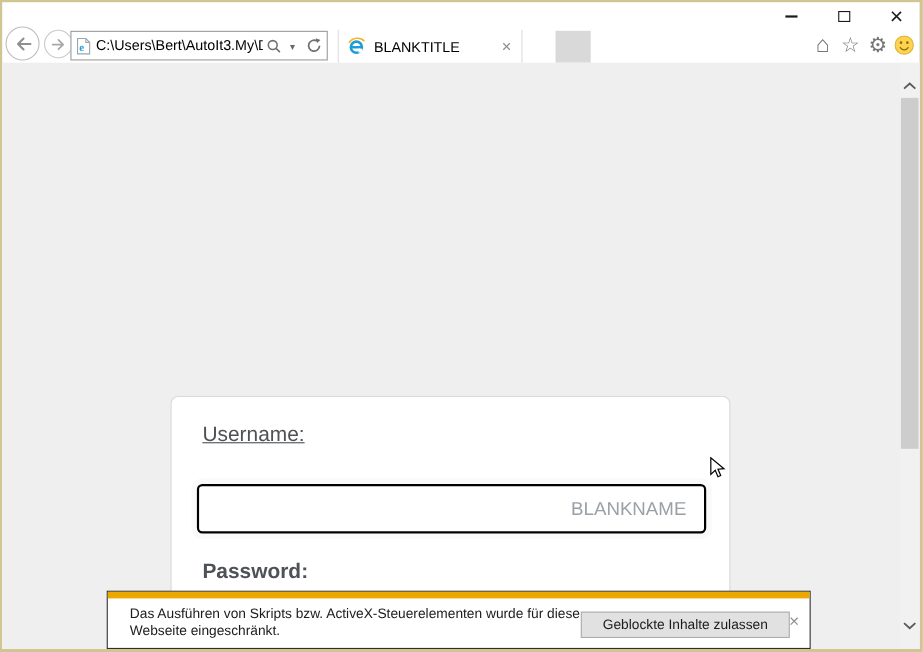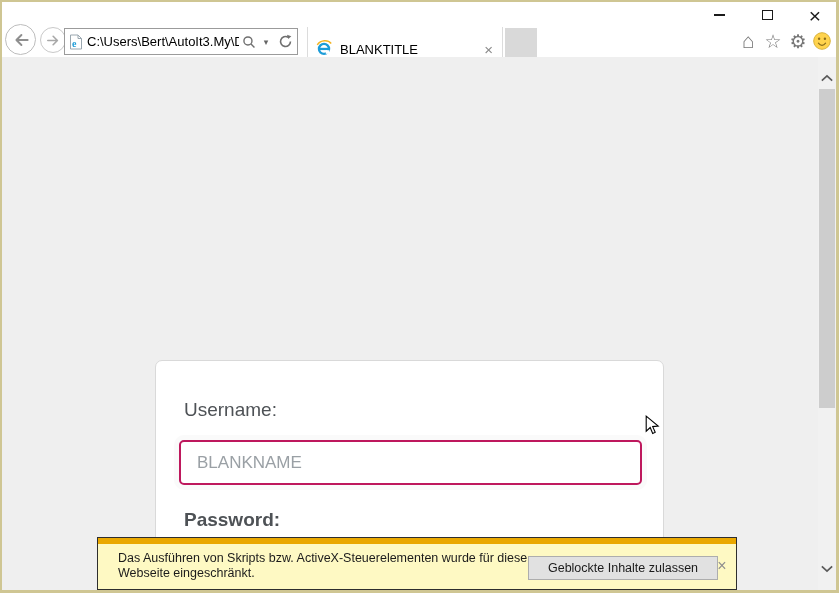--- a/index.html
+++ b/index.html
@@ -24,21 +24,21 @@
   #forward-btn { left:40px; top:27px; width:26px; height:26px; border:1px solid #c9c9c9; }
 
   #address-bar { position:absolute; left:64px; top:28px; width:234px; height:27px; background:#fff; border:1px solid #9b9b9b; display:flex; align-items:center; }
   #address-doc-icon { margin-left:4px; width:14px; height:16px; flex:0 0 auto; }
   #address-input { flex:1 1 auto; border:0; outline:none; font-family:"Liberation Sans",sans-serif; font-size:13px; color:#000; margin-left:4px; width:10px; background:transparent; }
   .addr-icon { flex:0 0 auto; display:flex; align-items:center; justify-content:center; height:25px; }
   #search-icon  { width:20px; }
   #search-caret { width:14px; font-size:9px; color:#666; justify-content:center; display:flex; }
   #refresh-icon { width:24px; }
 
-  #tab { position:absolute; left:307px; top:27px; width:196px; height:30px; background:#fff; border-left:1px solid #dcdcdc; border-right:1px solid #dcdcdc; display:flex; align-items:flex-end; }
+  #tab { position:absolute; left:307px; top:27px; width:168px; height:30px; background:#fff; border-left:1px solid #dcdcdc; border-right:1px solid #dcdcdc; display:flex; align-items:center; }
   #tab-favicon { margin-left:7px; width:18px; height:18px; }
   #tab-title { margin-left:7px; font-size:13px; color:#000; white-space:nowrap; flex:1; }
   #tab-close { margin-right:9px; color:#8a8a8a; font-size:15px; line-height:1; }
   #new-tab-btn { position:absolute; left:505px; top:28px; width:32px; height:29px; background:#d9d9d9; }
 
   .tb-icon { position:absolute; top:28px; height:26px; display:flex; align-items:center; justify-content:center; color:#767676; }
   #home-btn      { left:736px; width:24px; font-size:21px; }
   #favorites-btn { left:761px; width:24px; font-size:19px; }
   #settings-btn  { left:786px; width:24px; font-size:19px; }
   #feedback-btn  { left:810px; width:24px; }
@@ -49,29 +49,29 @@
   
   #scrollbar { position:absolute; right:0; top:0; width:18px; height:533px; background:#f1f1f1; }
   .scroll-arrow { position:absolute; left:0; width:18px; height:18px; display:flex; align-items:center; justify-content:center; }
   #scroll-up   { top:12px; }
   #scroll-down { top:503px; }
   #scroll-thumb { position:absolute; left:1px; top:32px; width:16px; height:319px; background:#cdcdcd; }
 
   
   #form-card { position:absolute; left:153px; top:303px; width:509px; height:300px; background:#fff; border:1px solid #d9d9d9; border-radius:7px; }
   .form-label { position:absolute; left:28px; font-size:19px; color:#4e5256; }
-  #username-label { top:38px; }
+  #username-label { top:24px;text-decoration:underline; }
   #password-label { top:148px;font-weight:bold; }
-  #username-input { position:absolute; left:23px; top:79px; width:463px; height:45px; border:2px solid #be185d; border-radius:5px; background:#fff; box-shadow:0 0 0 5px rgba(120,130,140,0.04); font-family:"Liberation Sans",sans-serif; font-size:17px; color:#9aa0a5; padding:0 16px; outline:none; }
+  #username-input { position:absolute; left:23px; top:79px; width:463px; height:45px; border:2px solid #000000; border-radius:5px; background:#fff; box-shadow:0 0 0 5px rgba(120,130,140,0.04); font-family:"Liberation Sans",sans-serif; font-size:17px; color:#9aa0a5; padding:0 16px; outline:none;text-align:right; }
 
   
   #mouse-cursor { position:absolute; left:643px; top:358px; z-index:9; }
 
   
-  #notification { position:absolute; left:97px; top:537px; width:640px; height:53px; background:#fef9c3; border:1px solid #2e2e2e; z-index:8; }
+  #notification { position:absolute; left:97px; top:537px; width:640px; height:53px; background:#ffffff; border:1px solid #2e2e2e; z-index:8; }
   #notification-accent { position:absolute; left:0; top:0; width:100%; height:6px; background:#eaa800; }
   #notification-message { position:absolute; left:20px; top:13px; width:420px; font-size:12.5px; line-height:15px; color:#1b1b1b; }
   #allow-content-button { position:absolute; left:430px; top:18px; width:190px; height:24px; background:#e1e1e1; border:1px solid #adadad; font-family:"Liberation Sans",sans-serif; font-size:12.5px; color:#1b1b1b; }
   #notification-close { position:absolute; left:614px; top:18px; width:20px; height:20px; display:flex; align-items:center; justify-content:center; color:#8f8f8f; font-size:16px; }
 </style>
 </head>
 <body>
 
 <div class="canvas">
   <div class="inner"></div>

